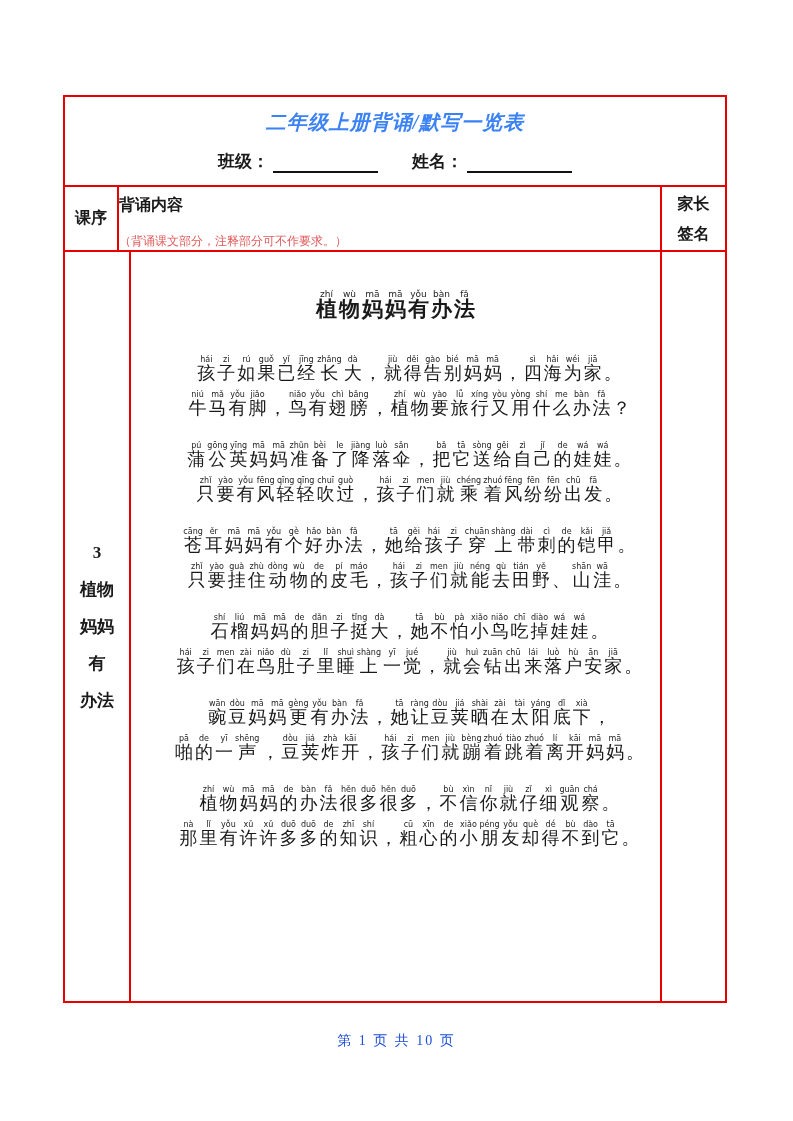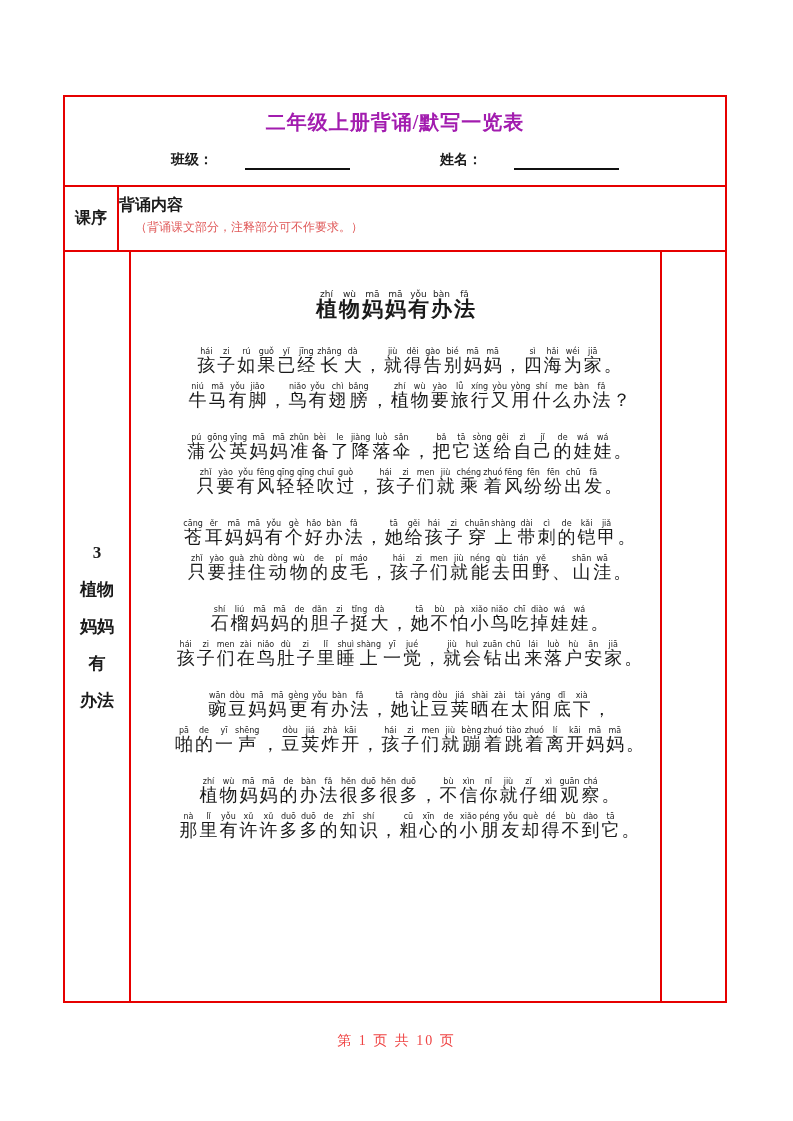--- a/index.html
+++ b/index.html
@@ -22,33 +22,33 @@
   }
 
   
   .top-block {
     height: 88px;
     box-sizing: border-box;
     padding-top: 12px;
   }
   .doc-title {
     text-align: center;
-    color: #a21caf;
+    color: #3b82f6;
     font-size: 20px;
     font-weight: bold;
     letter-spacing: 1px;
+    font-style: italic;
   }
   .name-row {
     margin-top: 14px;
     display: flex;
     justify-content: center;
-    align-items: center;
-    font-size: 14px;
-    font-weight: bold;
-    gap: 28px;
+    align-items: flex-end;
+    font-size: 17px;
+    font-weight: bold;
   }
   .blank-line {
     display: inline-block;
     width: 105px;
     border-bottom: 2px solid #111;
     height: 18px;
     margin-left: 4px;
   }
   .name-gap { width: 34px; }
 
@@ -77,24 +77,23 @@
     box-sizing: border-box;
     display: flex;
     flex-direction: column;
     align-items: center;
     justify-content: center;
   }
   .hdr-text { font-weight: bold; font-size: 16px; }
   .col-parent .hdr-text { line-height: 30px; }
   .content-hdr { padding-top: 8px; font-weight: bold; font-size: 16px; }
   .content-note {
-    margin-top: 3px;
+    margin-top: 17px;
     color: #e05a5a;
     font-size: 12px;
-    padding-left: 16px;
   }
 
   
   .content-row {
     flex: 1;
     border-top: 2px solid #e60000;
     display: flex;
     box-sizing: border-box;
   }
   .lesson-cell {
@@ -130,39 +129,39 @@
   rt {
     font-family: "DejaVu Sans", sans-serif;
     font-size: 8px;
     color: #222;
     font-weight: normal;
     letter-spacing: 0;
   }
   .poem-title {
     font-size: 21px;
     font-weight: bold;
-    margin-bottom: 24px;
+    margin-bottom: 32px;
   }
   .poem-title rt { font-size: 9px; }
   .poem-line {
     font-size: 18px;
     margin-bottom: 5px;
     white-space: nowrap;
     padding-left: 28px;
   }
   .stanza { margin-bottom: 21px; }
 
   
   .page-footer {
     position: absolute;
     left: 0; right: 0;
     top: 1032px;
     text-align: center;
     font-size: 14px;
-    color: #ef4444;
+    color: #1d4ed8;
     letter-spacing: 2px;
   }
 </style>
 </head>
 <body>
 
 <div class="sheet">
 
   <div class="top-block">
     <div class="doc-title">二年级上册背诵/默写一览表</div>
@@ -176,20 +175,24 @@
   </div>
 
   <div class="header-row">
     <div class="col-lesson">
       <span class="hdr-text">课序</span>
     </div>
     <div class="col-content">
       <div class="content-hdr">背诵内容</div>
       <div class="content-note">（背诵课文部分，注释部分可不作要求。）</div>
     </div>
+    <div class="col-parent">
+      <span class="hdr-text">家长</span>
+      <span class="hdr-text">签名</span>
+    </div>
   </div>
 
   <div class="content-row">
     <div class="lesson-cell">
       <div>3</div>
       <div>植物</div>
       <div>妈妈</div>
       <div>有</div>
       <div>办法</div>
     </div>

